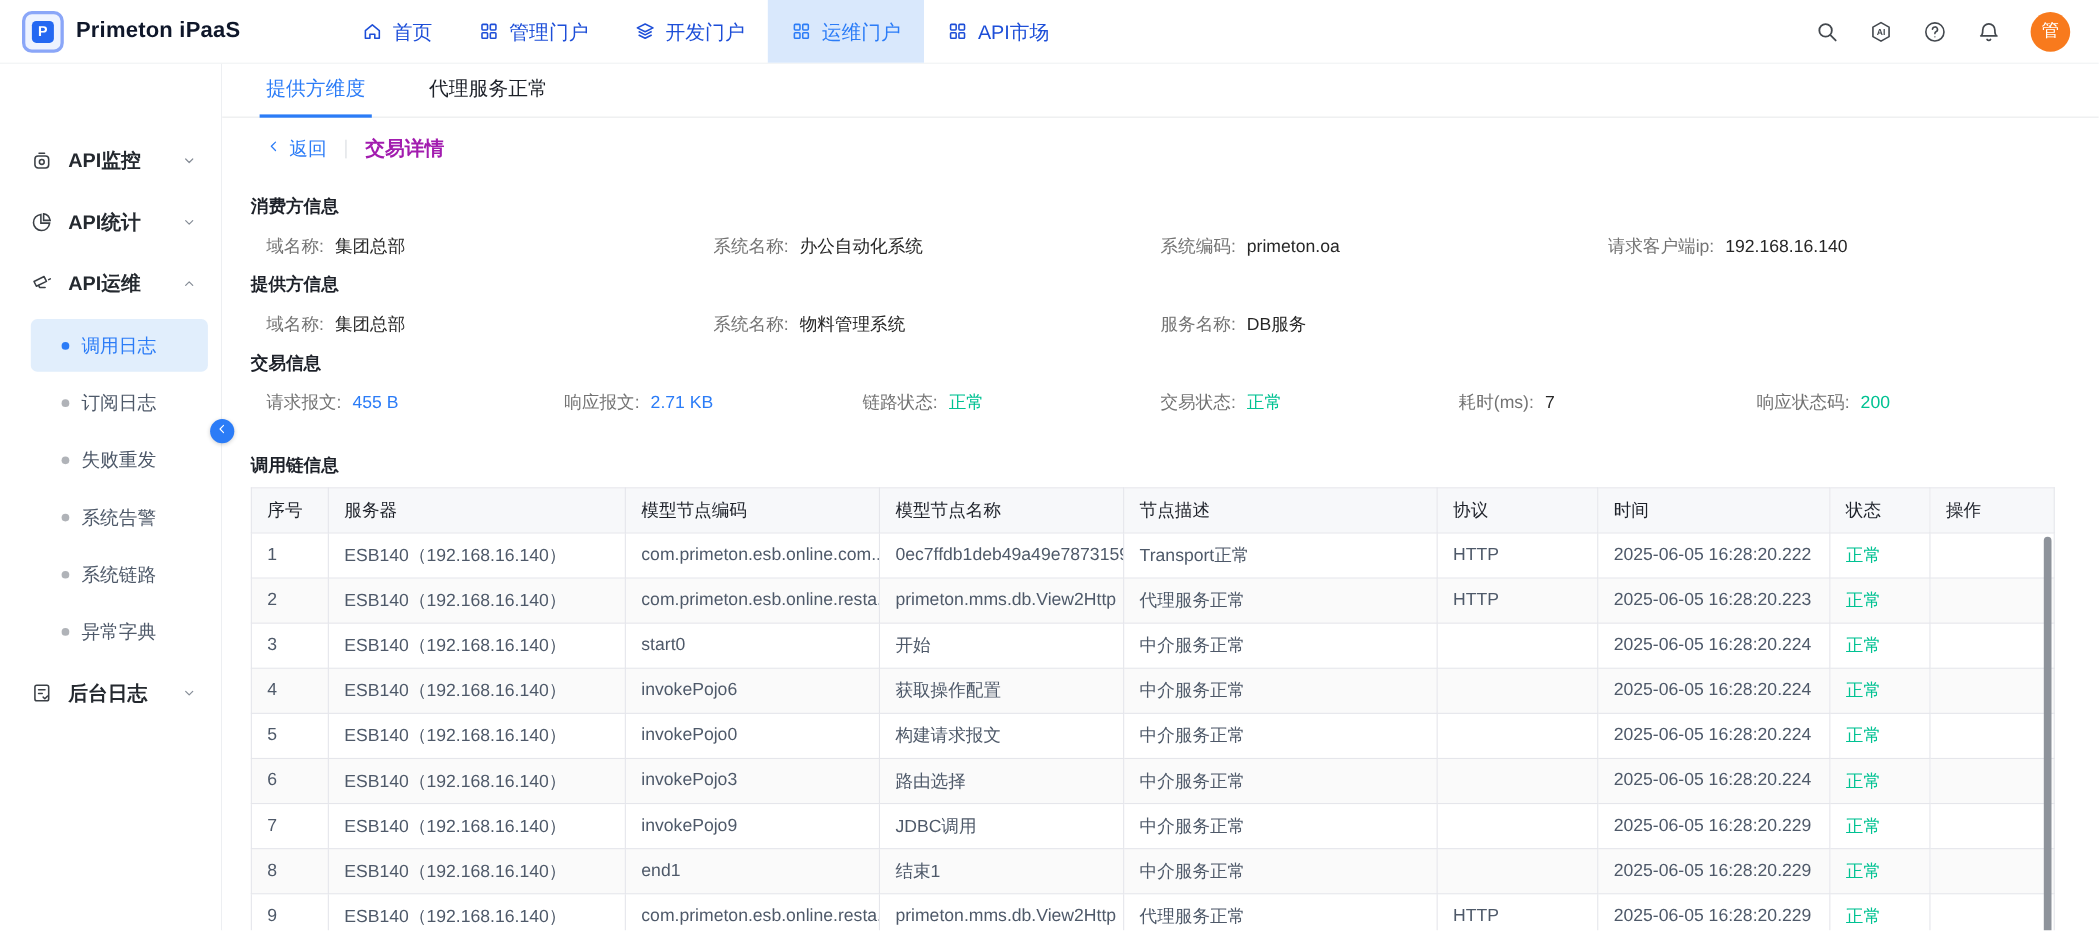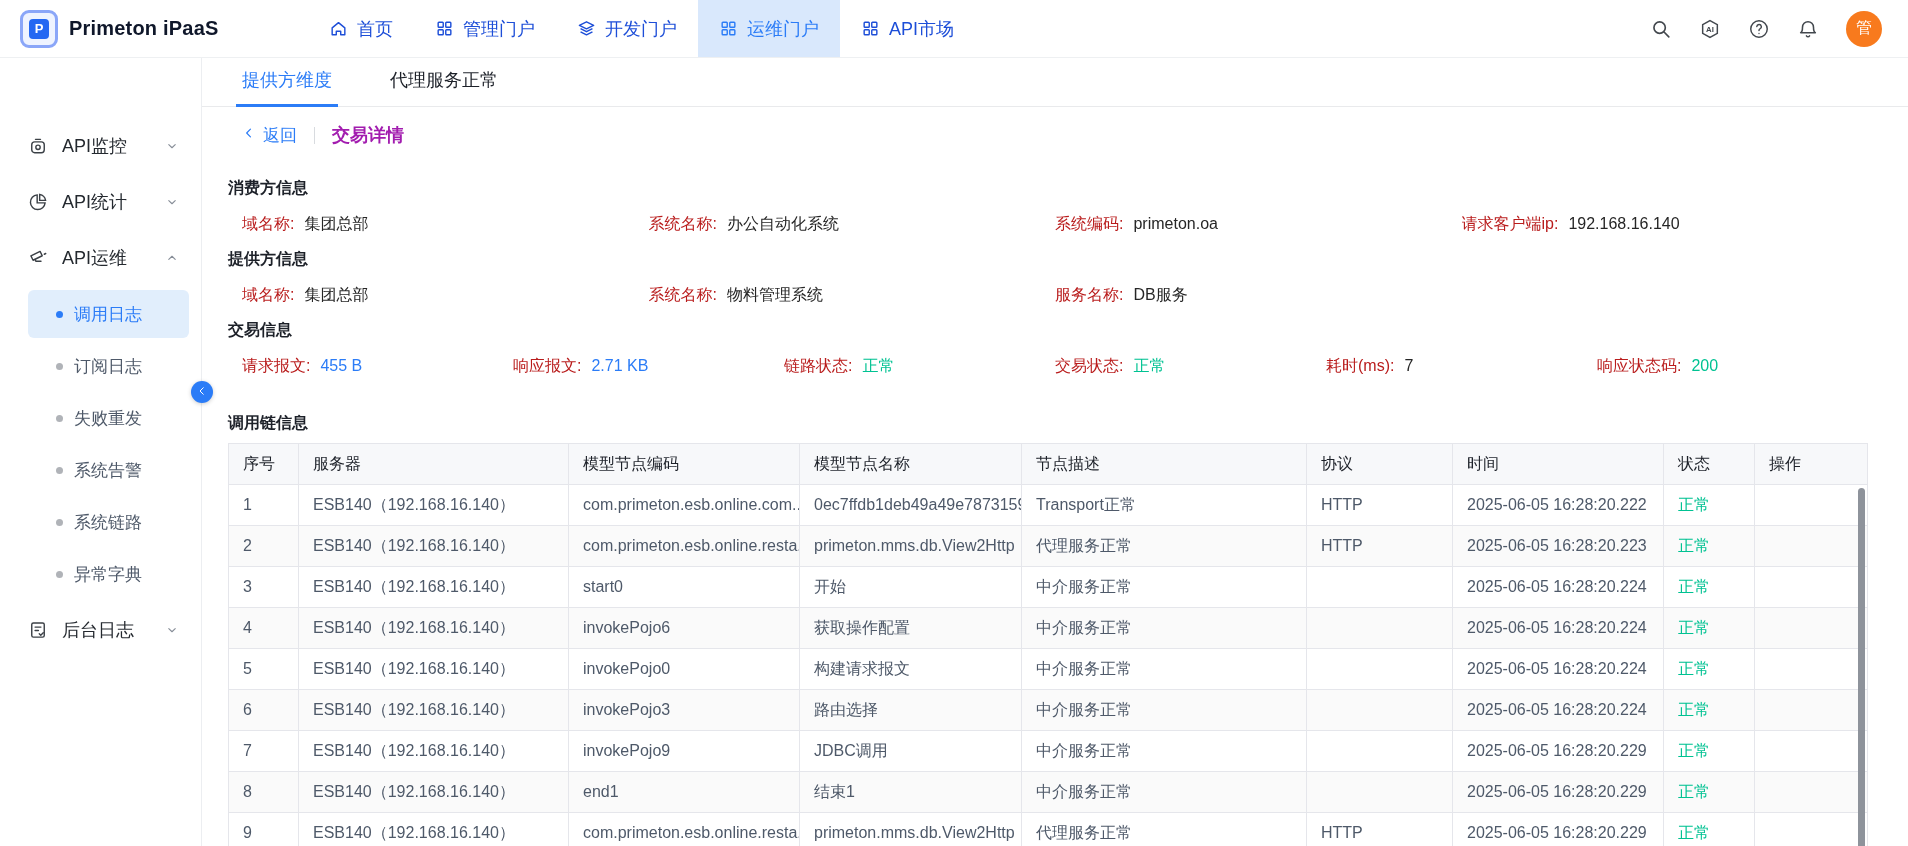--- a/index.html
+++ b/index.html
@@ -28,21 +28,21 @@
   .avatar { width:36px; height:36px; border-radius:50%; background:#f87a1d; color:#fff;
     font-size:16px; display:flex; align-items:center; justify-content:center; cursor:pointer; }
 
   
   .body { flex:1; display:flex; position:relative; min-height:0; }
 
   
   .sidebar { width:202px; flex:0 0 202px; background:#fff; border-right:1px solid #eceef1;
     padding-top:60px; }
   .side-group { height:56px; display:flex; align-items:center; padding:0 22px 0 28px;
-    font-size:18px; color:#24292f; cursor:pointer; }
+    font-size:18px; color:#24292f; cursor:pointer;font-weight:bold; }
   .side-group .icon { display:flex; margin-right:14px; color:#3b4046; }
   .side-group .icon svg { width:20px; height:20px; }
   .side-group .chev { margin-left:auto; display:flex; color:#868d97; }
   .side-group .chev svg { width:14px; height:14px; }
   .side-sub { height:48px; margin:4px 12px 4px 28px; border-radius:6px; display:flex;
     align-items:center; padding-left:28px; gap:11px; font-size:17px; color:#4e5969; cursor:pointer; }
   .side-sub .dot { width:7px; height:7px; border-radius:50%; background:#b0b3b8; flex-shrink:0; }
   .side-sub.active { background:#e1eefc; color:#2b7cf7; }
   .side-sub.active .dot { background:#2b7cf7; }
   .collapse-toggle { position:absolute; left:191px; top:323px; width:22px; height:22px;
@@ -65,21 +65,21 @@
   .back-link svg { width:14px; height:14px; }
   .vdivider { width:1px; height:17px; background:#d8dbdf; margin:0 17px; }
   .page-title { font-size:18px; font-weight:bold; color:#a21caf; }
 
   .section-heading { height:35px; display:flex; align-items:center; font-size:16px;
     font-weight:bold; color:#1d2129; }
   .info-row { display:grid; height:36px; align-items:center; margin-left:14px; font-size:16px; }
   .info-row.grid4 { grid-template-columns:repeat(4,1fr); }
   .info-row.grid6 { grid-template-columns:repeat(6,1fr); }
   .field { white-space:nowrap; overflow:hidden; }
-  .field .lbl { color:#b91c1c; margin-right:10px; }
+  .field .lbl { color:#737373; margin-right:10px; }
   .field .val { color:#262626; }
 
   .chain-heading { margin-top:22px; }
 
   
   .table-wrap { position:relative; margin-top:2px; }
   table { width:100%; border-collapse:collapse; table-layout:fixed; font-size:16px; }
   th,td { border:1px solid #e5e6eb; height:41px; padding:0 14px; text-align:left;
     white-space:nowrap; overflow:hidden; }
   th { background:#f7f8fa; color:#1d2129; font-weight:500; }

